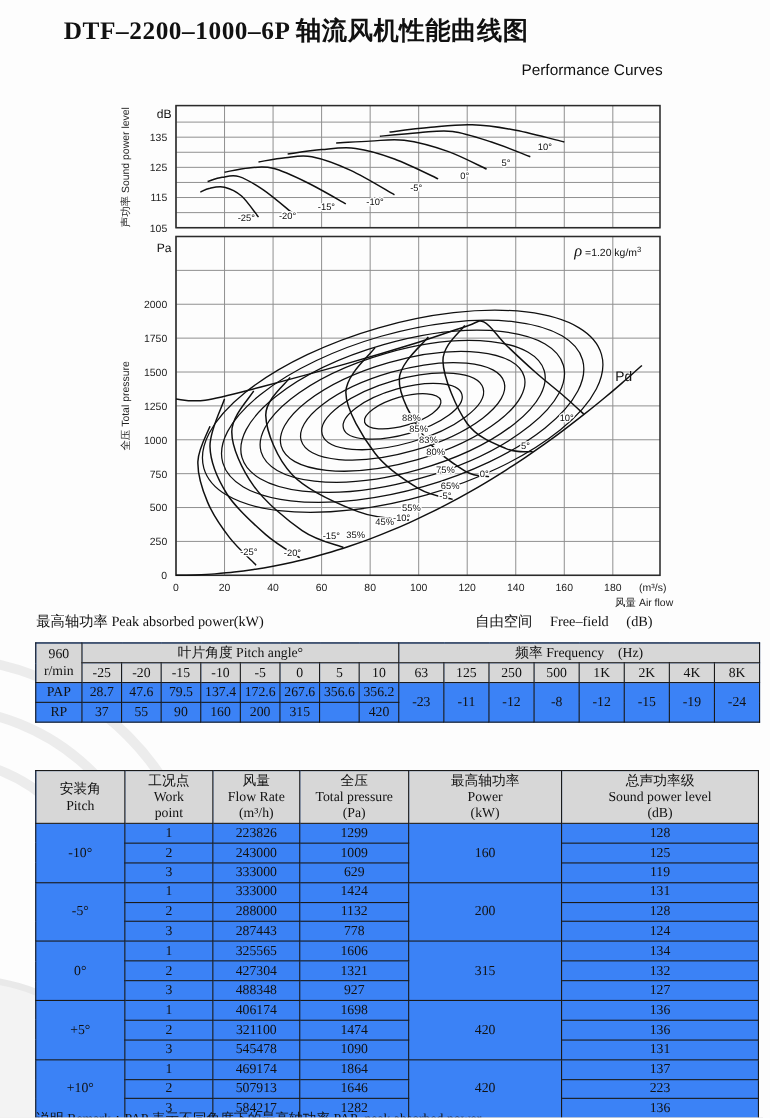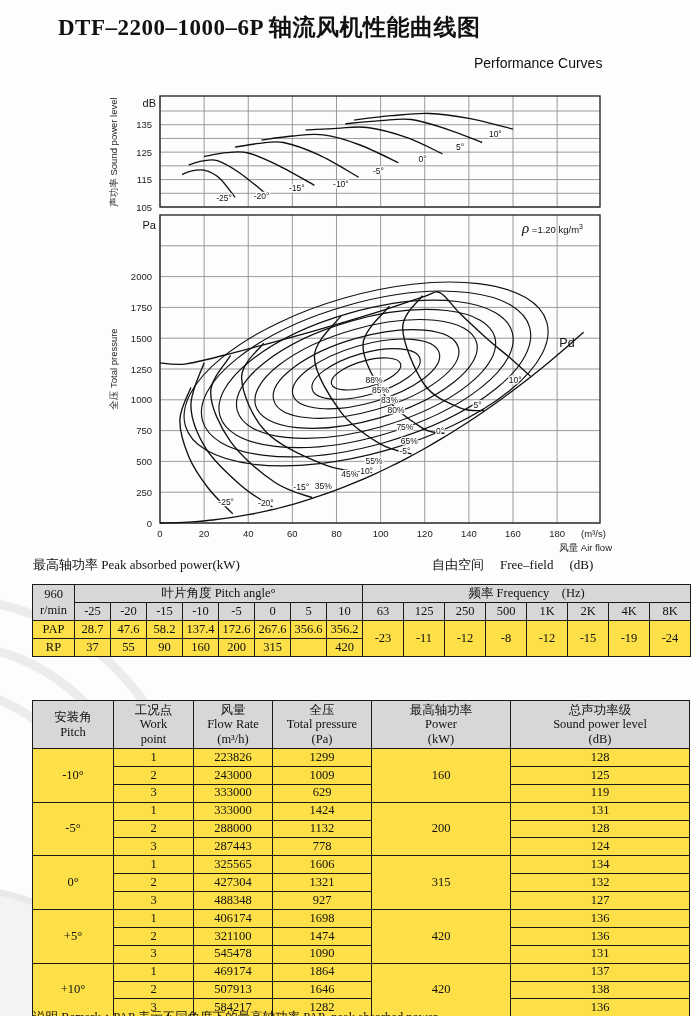--- a/index.html
+++ b/index.html
@@ -6,21 +6,21 @@
   #page{position:relative;width:700px;height:1016px;background:#fdfdfd;overflow:hidden;
         font-family:"Liberation Serif","DejaVu Serif",serif;color:#111;}
   #wm{position:absolute;left:0;top:540px;z-index:0;}
   .layer{position:absolute;z-index:1;}
   #title{left:58px;top:12px;font-size:23px;font-weight:bold;letter-spacing:.5px;white-space:nowrap;}
   #subtitle{left:474px;top:55px;font-family:"Liberation Sans","DejaVu Sans",sans-serif;font-size:14px;}
   #charts{left:0;top:80px;}
   #cap-left{left:33px;top:556px;font-size:13px;}
   #cap-right{left:432px;top:556px;font-size:13px;}
   #cap-right span{margin-right:16px;}
-  table{border-collapse:collapse;background:#fde047;table-layout:fixed;}
+  table{border-collapse:collapse;background:#3b82f6;table-layout:fixed;}
   td{border:1px solid #1a1a1a;text-align:center;vertical-align:middle;
      font-size:12.5px;padding:0;line-height:1.25;}
   .hd{background:#d7d7d7;}
   #t1{left:32px;top:584px;width:657px;}
   #t1 td{height:17px;}
   #t2{left:32px;top:700px;width:657px;}
   #t2 td{height:16.9px;}
   #t2 .hd div{line-height:1.15;}
   #t2 .hd{height:47px;}
   #remark{left:33px;top:977px;font-size:12.5px;line-height:16px;white-space:pre;}
@@ -221,21 +221,21 @@
           <td class="hd">500</td>
           <td class="hd">1K</td>
           <td class="hd">2K</td>
           <td class="hd">4K</td>
           <td class="hd">8K</td>
         </tr>
         <tr>
           <td>PAP</td>
           <td>28.7</td>
           <td>47.6</td>
-          <td>58.2</td>
+          <td>79.5</td>
           <td>137.4</td>
           <td>172.6</td>
           <td>267.6</td>
           <td>356.6</td>
           <td>356.2</td>
           <td rowspan="2">-23</td>
           <td rowspan="2">-11</td>
           <td rowspan="2">-12</td>
           <td rowspan="2">-8</td>
           <td rowspan="2">-12</td>
@@ -383,21 +383,21 @@
           <td>1</td>
           <td>469174</td>
           <td>1864</td>
           <td rowspan="3">420</td>
           <td>137</td>
         </tr>
         <tr>
           <td>2</td>
           <td>507913</td>
           <td>1646</td>
-          <td>138</td>
+          <td>223</td>
         </tr>
         <tr>
           <td>3</td>
           <td>584217</td>
           <td>1282</td>
           <td>136</td>
         </tr>
       </tbody>
   </table>
 

